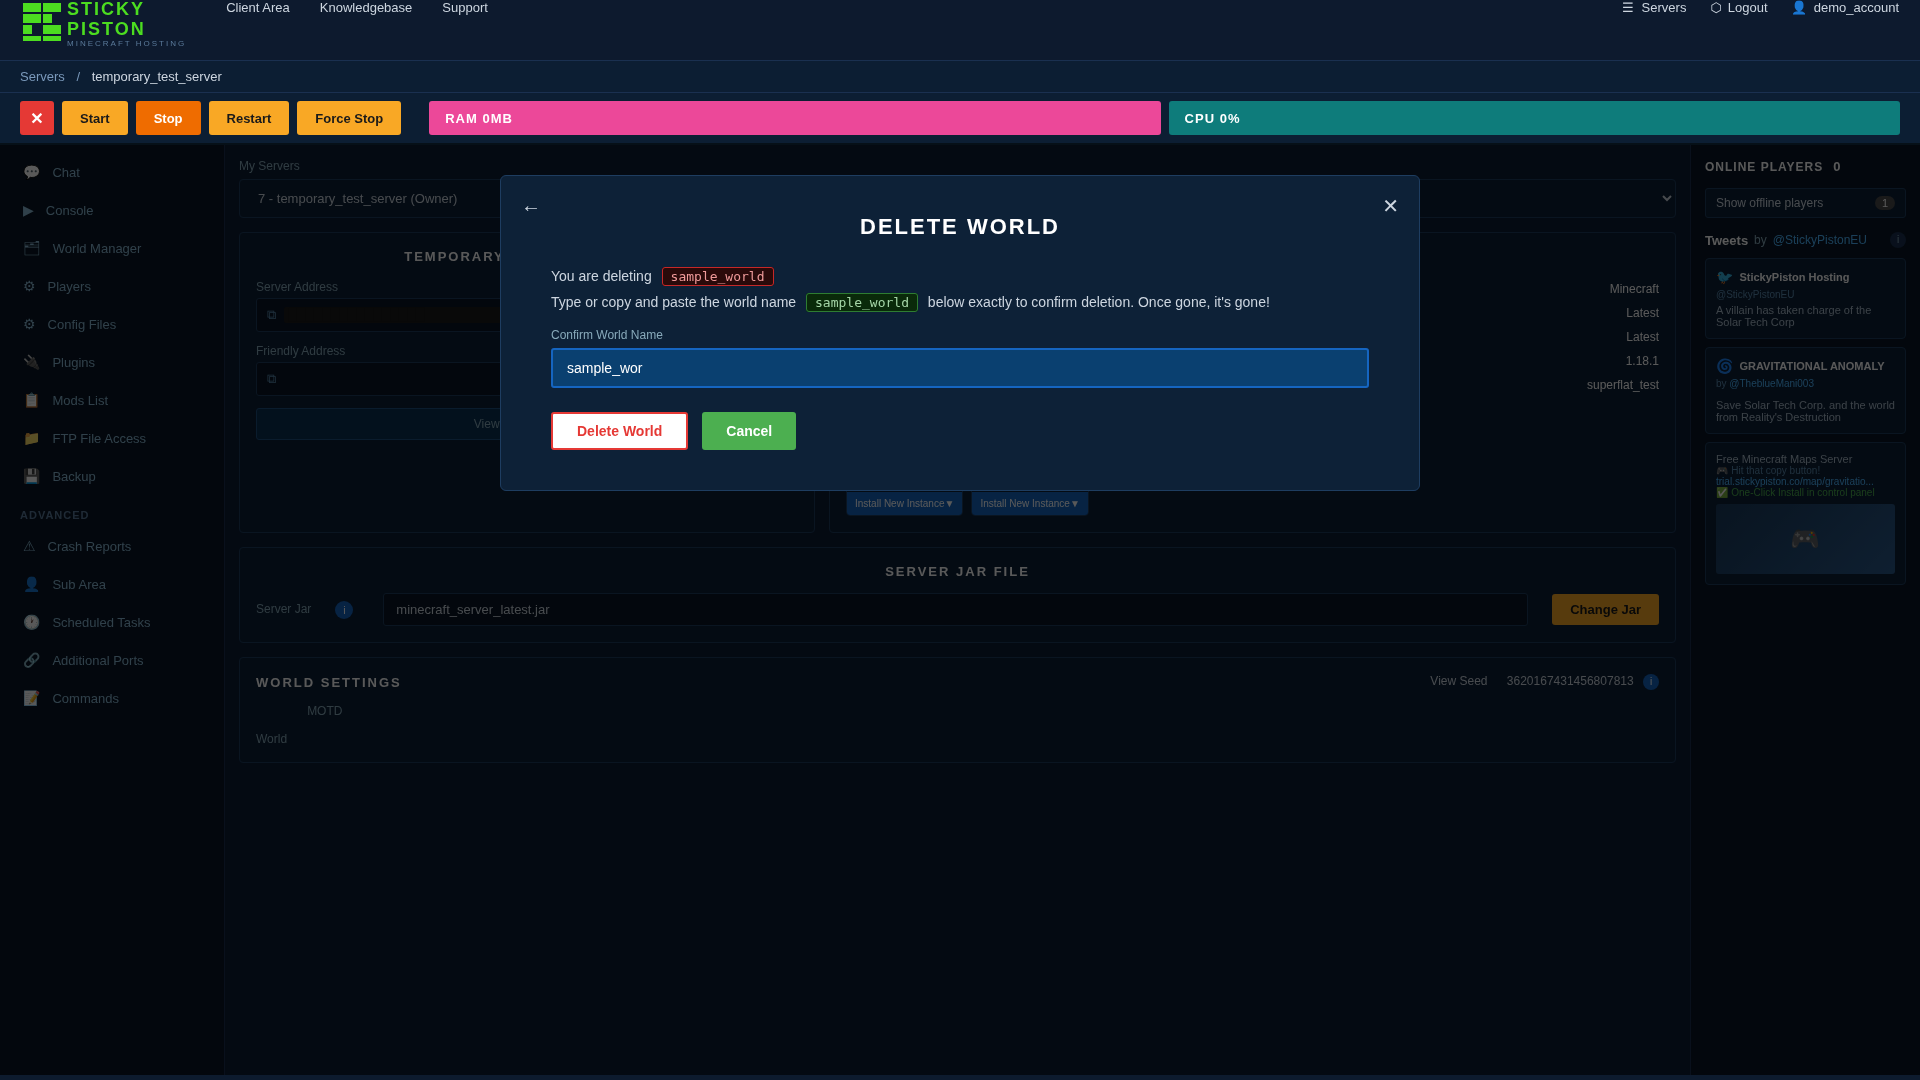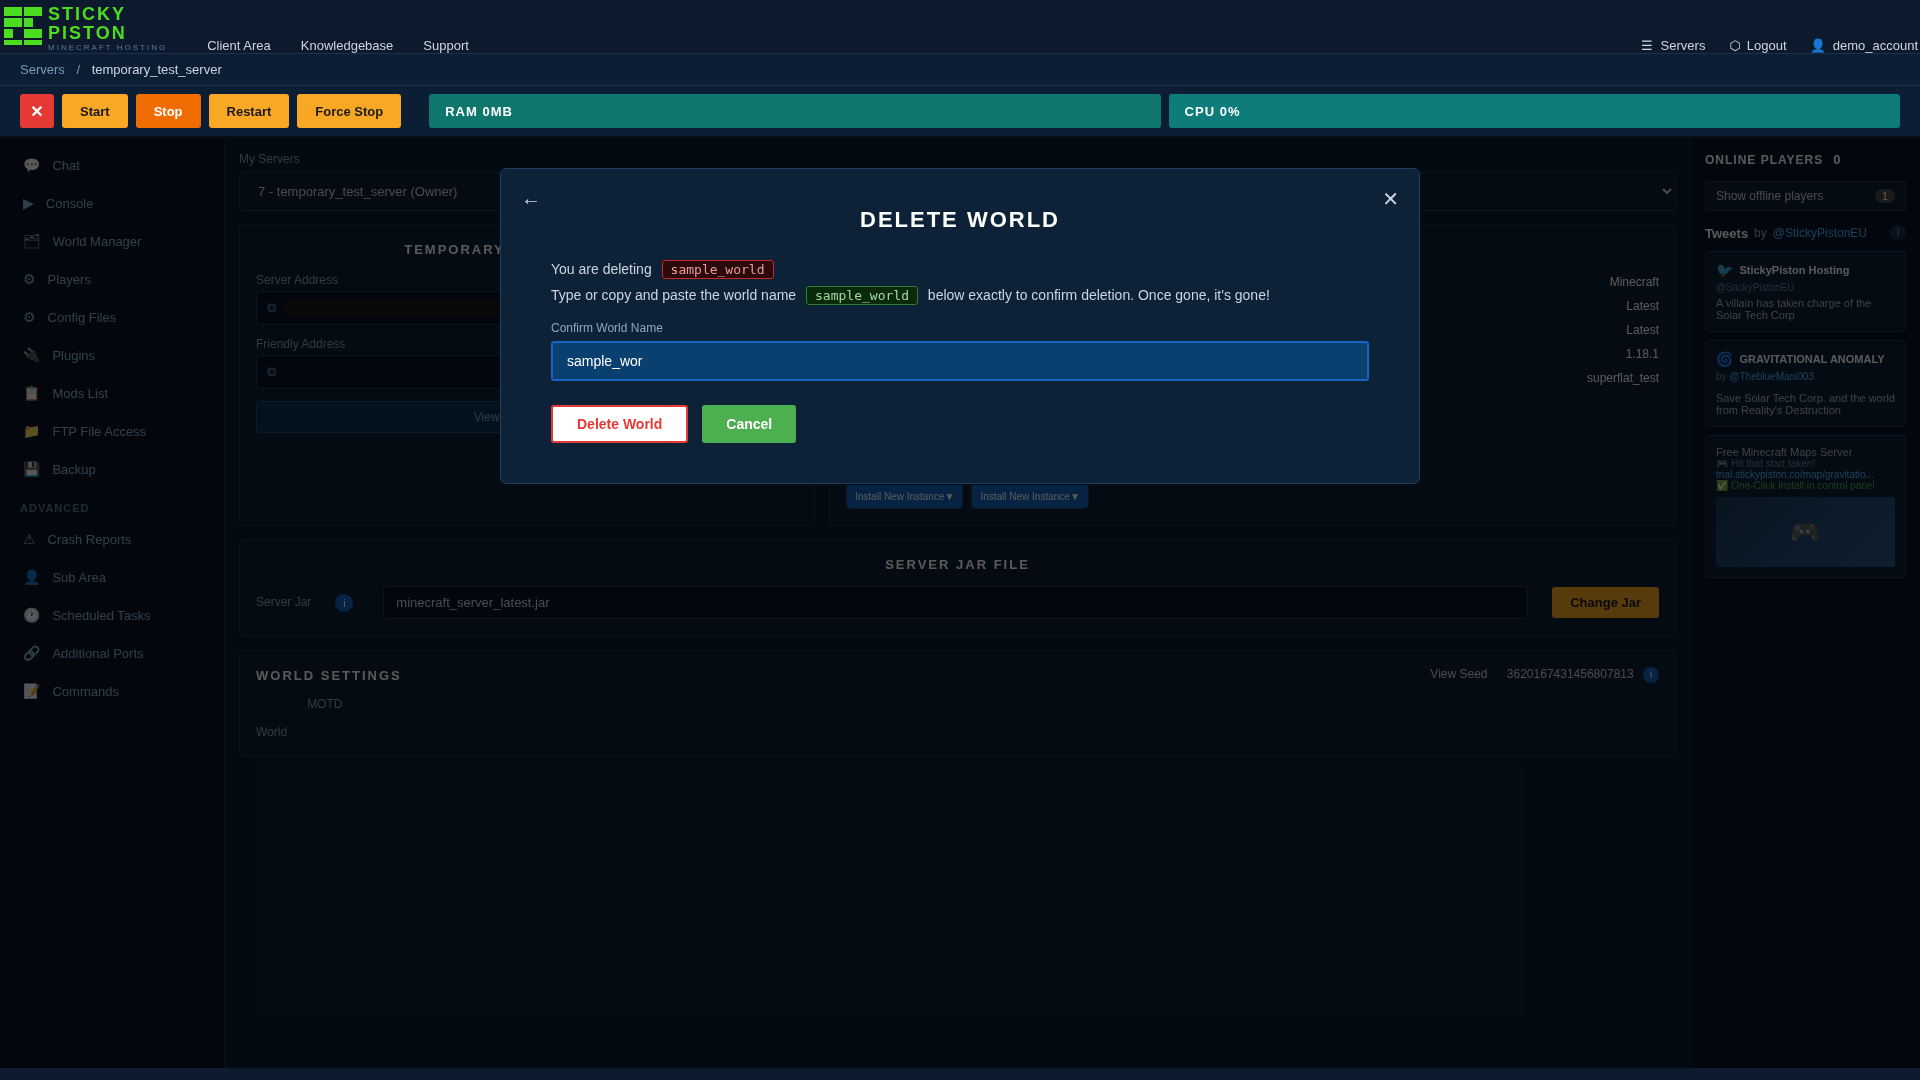--- a/index.html
+++ b/index.html
@@ -1,21 +1,21 @@
 <!DOCTYPE html>
 <html><head>
   <meta charset="utf-8">
   <style>
     * { box-sizing: border-box; margin: 0; padding: 0; }
     body { font-family: 'Segoe UI', Arial, sans-serif; background: #0d1b2e; color: #cdd6e0; font-size: 13px; overflow: hidden; width: 1920px; height: 1080px; }
   </style>
 </head>
 <body>
 
-<div style="background:#0d1a2e; display:flex; align-items:flex-end; height:54px; padding:0 2px; border-bottom:1px solid #1a3050;">
+<div style="background:#0d1a2e; display:flex; align-items:flex-start; height:61px; padding:0 21px; border-bottom:1px solid #1a3050;">
   <div style="display:flex; align-items:center; margin-right:40px; gap:4px;">
     <div style="color:#4cdd20; font-size:34px; font-weight:900; line-height:1;">
       <svg width="42" height="42" viewBox="0 0 42 42">
         <rect x="2" y="2" width="18" height="9" fill="#4cdd20"></rect>
         <rect x="22" y="2" width="18" height="9" fill="#4cdd20"></rect>
         <rect x="2" y="13" width="18" height="9" fill="#4cdd20"></rect>
         <rect x="22" y="13" width="9" height="9" fill="#4cdd20"></rect>
         <rect x="2" y="24" width="9" height="9" fill="#4cdd20"></rect>
         <rect x="22" y="24" width="18" height="9" fill="#4cdd20"></rect>
         <rect x="2" y="35" width="18" height="5" fill="#4cdd20"></rect>
@@ -54,21 +54,21 @@
   <span style="margin:0 8px;">/</span>
   <span style="color:#cdd6e0;">temporary_test_server</span>
 </div>
 
 <div style="background:#0c1e33; padding:8px 20px; display:flex; align-items:center; gap:8px; border-bottom:2px solid #061018;">
   <button style="background:#e53935; color:white; border:none; width:34px; height:34px; cursor:pointer; font-size:16px; font-weight:bold; border-radius:3px;">✕</button>
   <button style="background:#f9a825; color:#1a1a1a; border:none; padding:0 18px; cursor:pointer; font-size:13px; font-weight:700; border-radius:3px; height:34px;">Start</button>
   <button style="background:#ef6c00; color:white; border:none; padding:0 18px; cursor:pointer; font-size:13px; font-weight:700; border-radius:3px; height:34px;">Stop</button>
   <button style="background:#f9a825; color:#1a1a1a; border:none; padding:0 18px; cursor:pointer; font-size:13px; font-weight:700; border-radius:3px; height:34px;">Restart</button>
   <button style="background:#f9a825; color:#1a1a1a; border:none; padding:0 18px; cursor:pointer; font-size:13px; font-weight:700; border-radius:3px; height:34px;">Force Stop</button>
-  <div style="flex:1; margin-left:20px; background:#0f766e; height:34px; border-radius:3px; display:flex; align-items:center; padding:0 16px;">
+  <div style="flex:1; margin-left:20px; background:#ec4899; height:34px; border-radius:3px; display:flex; align-items:center; padding:0 16px;">
     <span style="color:#fff; font-size:13px; font-weight:700; letter-spacing:1px;">RAM 0MB</span>
   </div>
   <div style="flex:1; background:#0e7c7b; height:34px; border-radius:3px; display:flex; align-items:center; padding:0 16px;">
     <span style="color:#fff; font-size:13px; font-weight:700; letter-spacing:1px;">CPU 0%</span>
   </div>
 </div>
 
 <div style="display:flex; height:calc(1080px - 60px - 36px - 54px); position:relative;">
 
   <div style="width:225px; background:#091625; border-right:1px solid #1a3050; overflow-y:auto; flex-shrink:0; padding:8px 0;">
@@ -305,21 +305,21 @@
         </div>
         <div style="color:#5a8ab0; font-size:10px; margin-bottom:10px;">
           <span>by</span>
           <span style="color:#4db6ff;">@TheblueMani003</span>
         </div>
         <div>Save Solar Tech Corp. and the world from Reality's Destruction</div>
       </div>
 
       <div style="background:#0d2137; border:1px solid #1e3d60; border-radius:4px; padding:10px; margin-bottom:8px; font-size:11px; color:#aabccc;">
         <div>Free Minecraft Maps Server</div>
-        <div style="color:#5a8ab0; font-size:10px;">🎮 Hit that start taken!</div>
+        <div style="color:#5a8ab0; font-size:10px;">🎮 Hit that copy button!</div>
         <div style="color:#4db6ff; font-size:10px; cursor:pointer;">trial.stickypiston.co/map/gravitatio...</div>
         <div style="color:#4caf50; font-size:10px;">✅ One-Click Install in control panel</div>
         <div style="width:100%; height:70px; background:linear-gradient(135deg, #1a3a5c 0%, #2a5a8c 100%); border-radius:3px; margin-top:6px; display:flex; align-items:center; justify-content:center;">
           <span style="color:#4db6ff; font-size:24px;">🎮</span>
         </div>
       </div>
     </div>
   </div>
 
   <div style="position:absolute; top:0; left:0; right:0; bottom:0; background:rgba(0,0,0,0.65); z-index:100; display:flex; align-items:flex-start; justify-content:center; padding-top:30px;">

